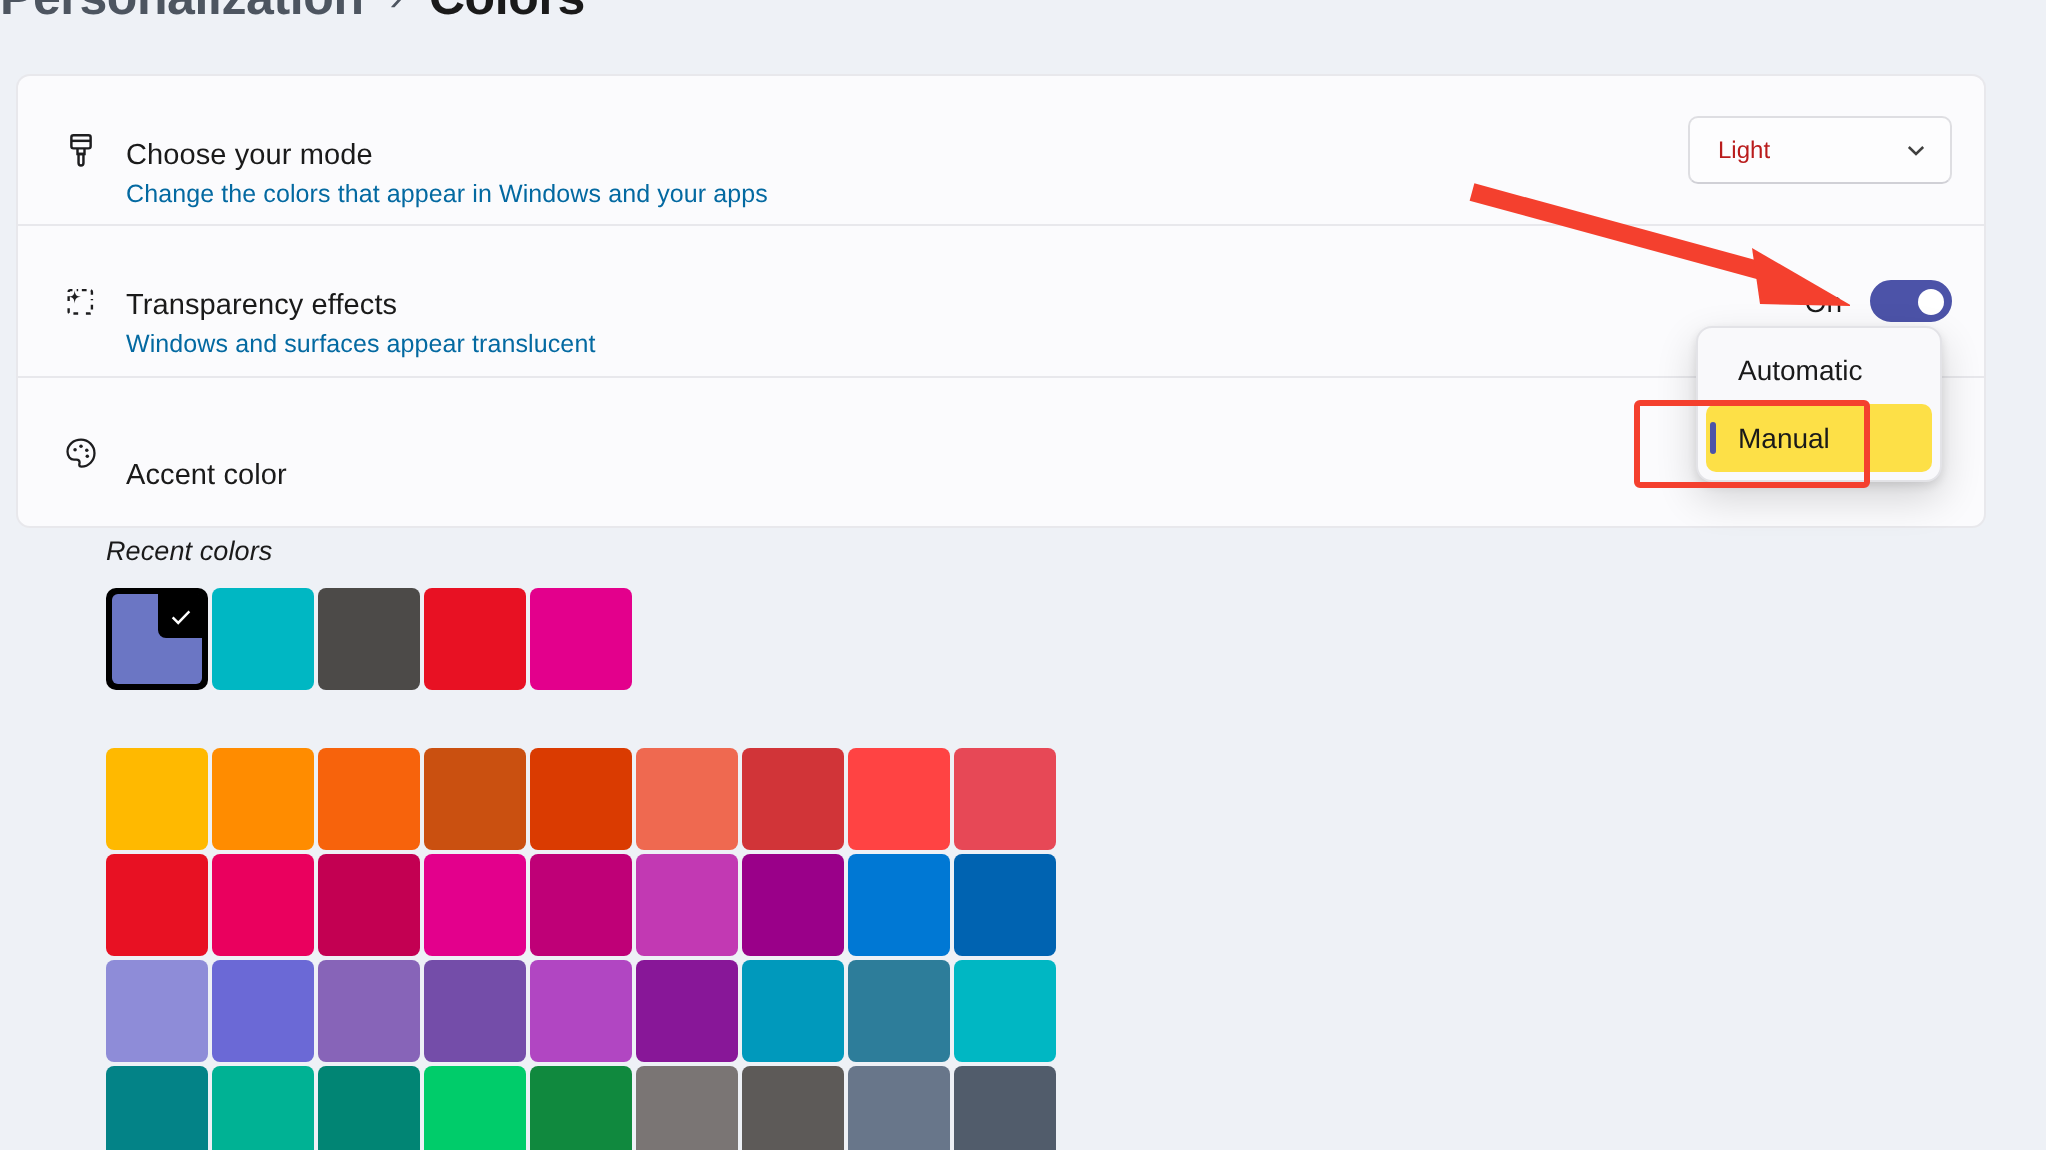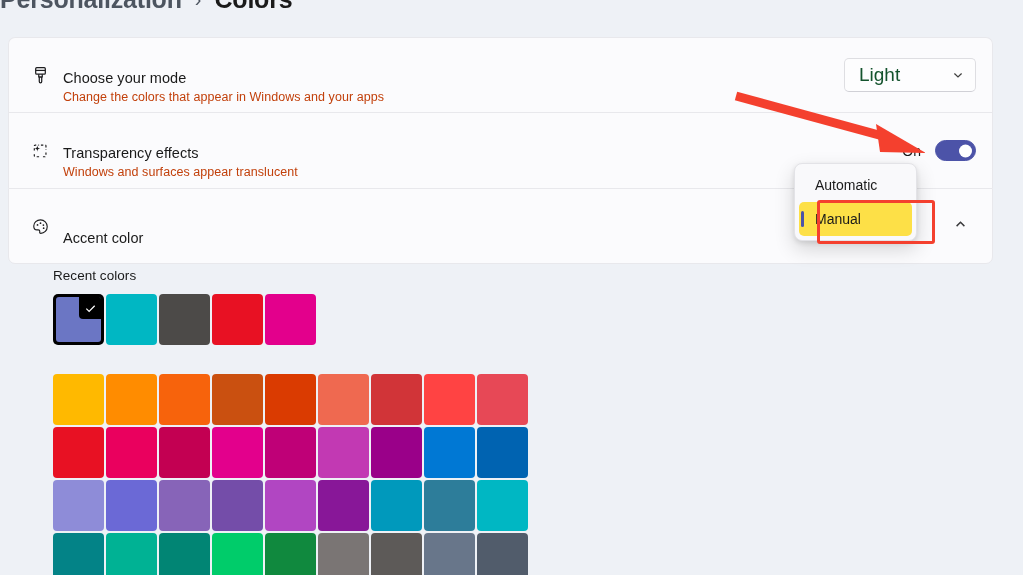--- a/index.html
+++ b/index.html
@@ -56,37 +56,37 @@
     display: flex; align-items: center; justify-content: center;
     color: #1d1d1f;
   }
   .row-text { flex: 1; padding-left: 4px; }
   .row-title {
     font-size: 14.5px; color: #1a1a1a; line-height: 18px;
     letter-spacing: 0.05px;
     margin-top: 24px;
   }
   .row-sub {
-    font-size: 12.5px; color: #c2410c; line-height: 17px;
+    font-size: 12.5px; color: #0369a1; line-height: 17px;
     margin-top: 2px; letter-spacing: 0.05px;
   }
   .row-right { display: flex; align-items: center; gap: 14px; }
 
   
   .combo {
     width: 132px; height: 34px;
     background: #fdfdfe;
     border: 1px solid #dedee2;
     border-bottom-color: #d0d0d6;
     border-radius: 5px;
     display: flex; align-items: center;
     padding: 0 11px 0 14px;
     cursor: pointer;
   }
-  .combo-value { flex: 1; font-size: 19px; color: #14532d; }
+  .combo-value { flex: 1; font-size: 12px; color: #b91c1c; }
   .chev { color: #40403f; display: flex; align-items: center; }
 
   
   .toggle-label { font-size: 14px; color: #1a1a1a; }
   .toggle {
     width: 41px; height: 21px; border-radius: 11px;
     background: #4c53a8;
     position: relative; cursor: pointer;
     border: 1px solid #4c53a8;
   }
@@ -98,21 +98,21 @@
   }
 
   
   .expander-btn {
     width: 32px; height: 32px;
     display: flex; align-items: center; justify-content: center;
     border-radius: 4px; cursor: pointer; color: #3a3a3c;
   }
 
   
-  .sw-section { position: absolute; left: 0; }
+  .sw-section { position: absolute; left: 0; font-style: italic; }
   .sw-heading {
     font-size: 13.5px; color: #1a1a1a;
     margin-bottom: 11px; letter-spacing: 0.05px;
   }
   .sw-grid { display: flex; flex-wrap: wrap; gap: 2px; }
   .swatch {
     width: 51px; height: 51px;
     border-radius: 4px;
     cursor: pointer;
     position: relative;
@@ -132,21 +132,21 @@
     width: 22px; height: 22px;
     background: #000000;
     border-radius: 0 2px 0 4px;
     display: flex; align-items: center; justify-content: center;
   }
   .swatch.selected .notch svg { display: block; }
 
   
   .flyout {
     position: absolute;
-    left: 794px; top: 163px;
+    left: 848px; top: 163px;
     width: 123px;
     background: #f9f9fb;
     border: 1px solid #e3e3e7;
     border-radius: 8px;
     box-shadow: 0 8px 20px rgba(0,0,0,0.16), 0 2px 5px rgba(0,0,0,0.10);
     padding: 4px;
     z-index: 40;
   }
   .fly-item {
     height: 34px;

